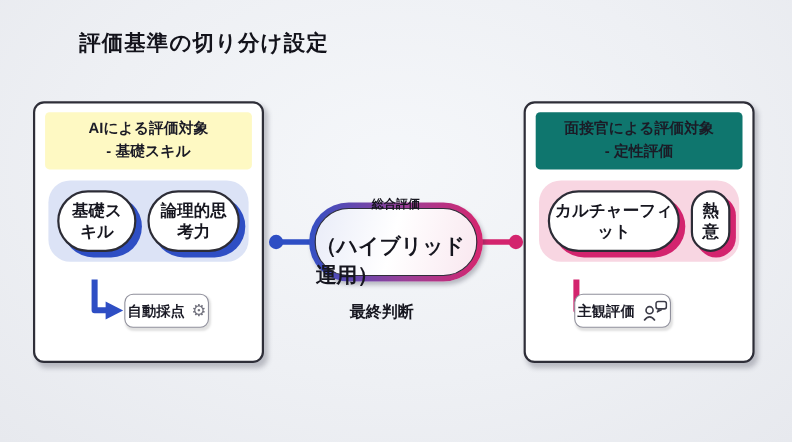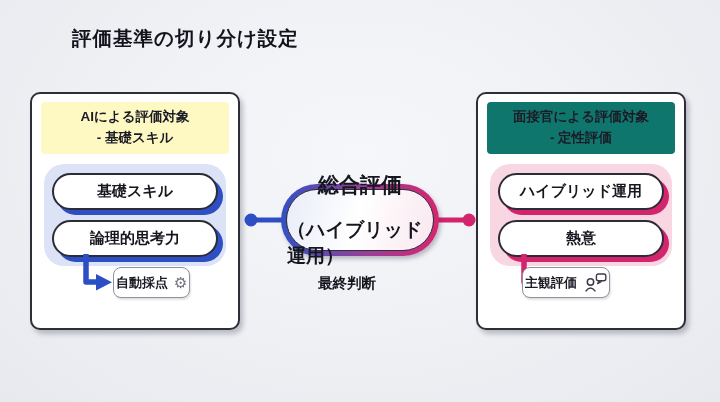--- a/index.html
+++ b/index.html
@@ -25,21 +25,21 @@
   .card.left{left:30px;}
   .card.right{left:476px;}
   .card-header{
     margin:8px 9px 0;border-radius:4px;padding:5px 2px;
     text-align:center;font-weight:bold;font-size:13.5px;line-height:1.55;color:#1b1b26;
   }
   .card.left .card-header{background:#fef9c3;}
   .card.right .card-header{background:#0f766e;}
   .pill-group{
     margin:10px 12px 0;border-radius:20px;padding:9px 8px;
-    display:flex;flex-direction:column;gap:10px;
+    display:flex;flex-direction:row;gap:10px;
   }
   .card.left .pill-group{background:#dce3f6;}
   .card.right .pill-group{background:#f8d6e2;}
   .pill{
     background:#ffffff;border:2px solid #2c2c36;border-radius:999px;
     padding:7px 4px;text-align:center;font-weight:bold;font-size:15px;color:#16161f;
   }
   .card.left .pill{box-shadow:5px 5px 0 #2e4ec4;}
   .card.right .pill{box-shadow:5px 5px 0 #d3246e;}
   .result-box{
@@ -58,21 +58,21 @@
     background:linear-gradient(90deg,#3350c4 0%,#9a3f97 55%,#d6256e 100%);
     box-shadow:2px 3px 4px rgba(50,50,70,.3);
   }
   .center-pill-inner{
     width:100%;height:100%;box-sizing:border-box;border-radius:999px;
     border:1.5px solid #2f2f3a;
     background:linear-gradient(105deg,#e9ecf8 0%,#ffffff 48%,#f9e7ef 100%);
     display:flex;flex-direction:column;align-items:center;justify-content:center;
     font-weight:bold;color:#16161f;
   }
-  .center-pill-line1{font-size:21px;font-family:Liberation Mono, monospace;}
+  .center-pill-line1{font-size:11px;font-family:Liberation Mono, monospace;}
   .center-pill-line2{font-size:19px;margin-top:18px;}
   .final-judgment{
     position:absolute;left:318px;top:267px;height:26px;
     display:flex;align-items:center;gap:7px;
     font-size:14.5px;font-weight:bold;color:#16161f;flex-direction:column;
   }
   .overlay{position:absolute;left:0;top:0;pointer-events:none;}
 </style>
 </head>
 <body>
@@ -91,21 +91,21 @@
       <div class="pill">論理的思考力</div>
     </div>
   </div>
 
   <div class="card right">
     <div class="card-header">
       <div>面接官による評価対象</div>
       <div>- 定性評価</div>
     </div>
     <div class="pill-group">
-      <div class="pill">ハイブリッド運用</div>
+      <div class="pill">カルチャーフィット</div>
       <div class="pill">熱意</div>
     </div>
   </div>
 
   <svg class="overlay" width="720" height="402" viewBox="0 0 720 402">
 
     <g>
       <path d="M86,254 L86,282 L97,282" fill="none" stroke="#2e4ec4" stroke-width="5.5" stroke-linejoin="round"></path>
       <path d="M96,274 L112,282.2 L96,290.5 Z" fill="#2e4ec4"></path>
     </g>

